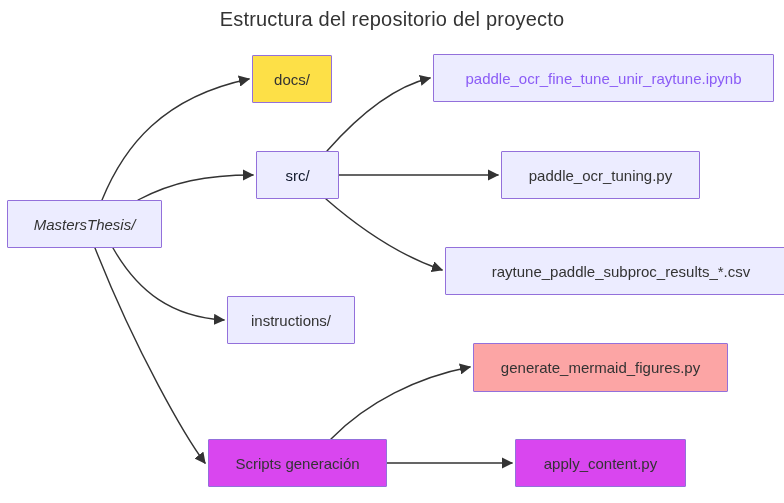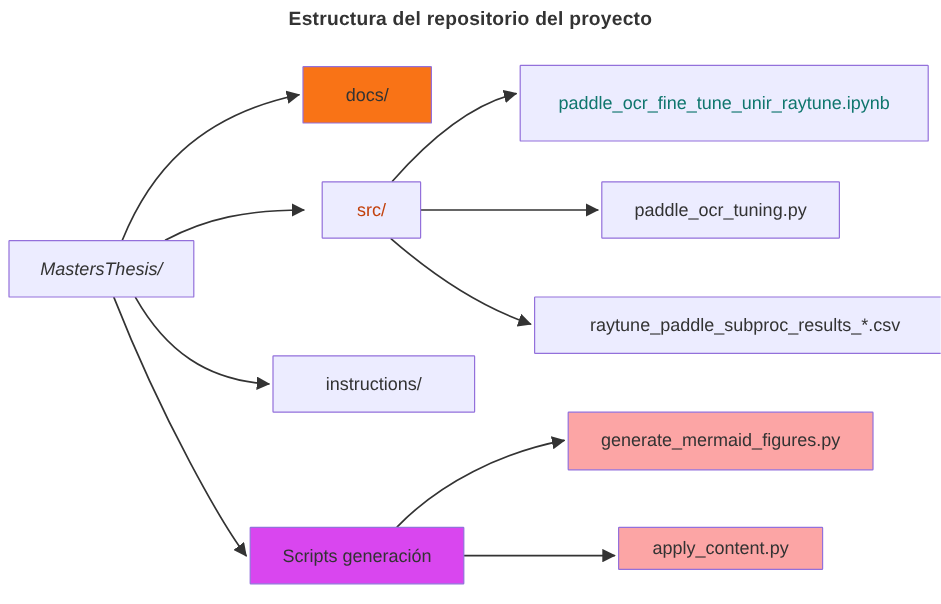--- a/index.html
+++ b/index.html
@@ -14,22 +14,22 @@
     height: 503px;
     overflow: hidden;
     background: #ffffff;
   }
   .diagram-title {
     position: absolute;
     left: 0;
     top: 8px;
     width: 784px;
     text-align: center;
-    font-size: 16px;
-    font-weight: 700;
+    font-size: 20px;
+    font-weight: 400;
     color: #333333;
     letter-spacing: 0.2px;
   }
   #edges-svg {
     position: absolute;
     left: 0;
     top: 0;
     width: 784px;
     height: 503px;
   }
@@ -71,23 +71,23 @@
         <path d="M 327,151 C 357,117 392,87 430,78" class="edge" stroke="#333333" marker-end="url(#arrowhead)"></path>
         <path d="M 339,175 L 498,175" class="edge" stroke="#333333" marker-end="url(#arrowhead)"></path>
         <path d="M 326,199 C 357,226 398,255 442,270" class="edge" stroke="#333333" marker-end="url(#arrowhead)"></path>
         <path d="M 331,439 C 367,402 418,377 470,367" class="edge" stroke="#333333" marker-end="url(#arrowhead)"></path>
         <path d="M 387,463 L 512,463" class="edge" stroke="#333333" marker-end="url(#arrowhead)"></path>
       </g>
   </svg>
 
   <div id="nodes-layer">
       <div class="node" style="left: 7px; top: 200px; width: 155px; height: 48px; background: rgb(236, 236, 255); border-color: rgb(147, 112, 219); color: rgb(51, 51, 51); font-style: italic;">MastersThesis/</div>
-      <div class="node" style="left: 252px; top: 55px; width: 108px; height: 48px; background: #f97316; border-color: rgb(147, 112, 219); color: rgb(51, 51, 51);">docs/</div>
-      <div class="node" style="left: 256px; top: 151px; width: 83px; height: 48px; background: rgb(236, 236, 255); border-color: rgb(147, 112, 219); color: #c2410c; margin-left: 12px;">src/</div>
-      <div class="node" style="left: 227px; top: 296px; width: 169px; height: 48px; background: rgb(236, 236, 255); border-color: rgb(147, 112, 219); color: rgb(51, 51, 51);">instructions/</div>
+      <div class="node" style="left: 252px; top: 55px; width: 80px; height: 48px; background: #fde047; border-color: rgb(147, 112, 219); color: rgb(51, 51, 51);">docs/</div>
+      <div class="node" style="left: 256px; top: 151px; width: 83px; height: 48px; background: rgb(236, 236, 255); border-color: rgb(147, 112, 219); color: #0f172a;">src/</div>
+      <div class="node" style="left: 227px; top: 296px; width: 128px; height: 48px; background: rgb(236, 236, 255); border-color: rgb(147, 112, 219); color: rgb(51, 51, 51);">instructions/</div>
       <div class="node" style="left: 208px; top: 439px; width: 179px; height: 48px; background: #d946ef; border-color: rgb(147, 112, 219); color: rgb(51, 51, 51);">Scripts generación</div>
-      <div class="node" style="left: 433px; top: 54px; width: 341px; height: 64px; background: rgb(236, 236, 255); border-color: rgb(147, 112, 219); color: #0f766e;">paddle_ocr_fine_tune_unir_raytune.ipynb</div>
+      <div class="node" style="left: 433px; top: 54px; width: 341px; height: 48px; background: rgb(236, 236, 255); border-color: rgb(147, 112, 219); color: #8b5cf6;">paddle_ocr_fine_tune_unir_raytune.ipynb</div>
       <div class="node" style="left: 501px; top: 151px; width: 199px; height: 48px; background: rgb(236, 236, 255); border-color: rgb(147, 112, 219); color: rgb(51, 51, 51);">paddle_ocr_tuning.py</div>
       <div class="node" style="left: 445px; top: 247px; width: 352px; height: 48px; background: rgb(236, 236, 255); border-color: rgb(147, 112, 219); color: rgb(51, 51, 51);">raytune_paddle_subproc_results_*.csv</div>
       <div class="node" style="left: 473px; top: 343px; width: 255px; height: 49px; background: #fca5a5; border-color: rgb(147, 112, 219); color: rgb(51, 51, 51);">generate_mermaid_figures.py</div>
-      <div class="node" style="left: 515px; top: 439px; width: 171px; height: 36px; background: #fca5a5; border-color: rgb(147, 112, 219); color: rgb(51, 51, 51);">apply_content.py</div>
+      <div class="node" style="left: 515px; top: 439px; width: 171px; height: 48px; background: #d946ef; border-color: rgb(147, 112, 219); color: rgb(51, 51, 51);">apply_content.py</div>
     </div>
 </div>
 
 </body></html>

